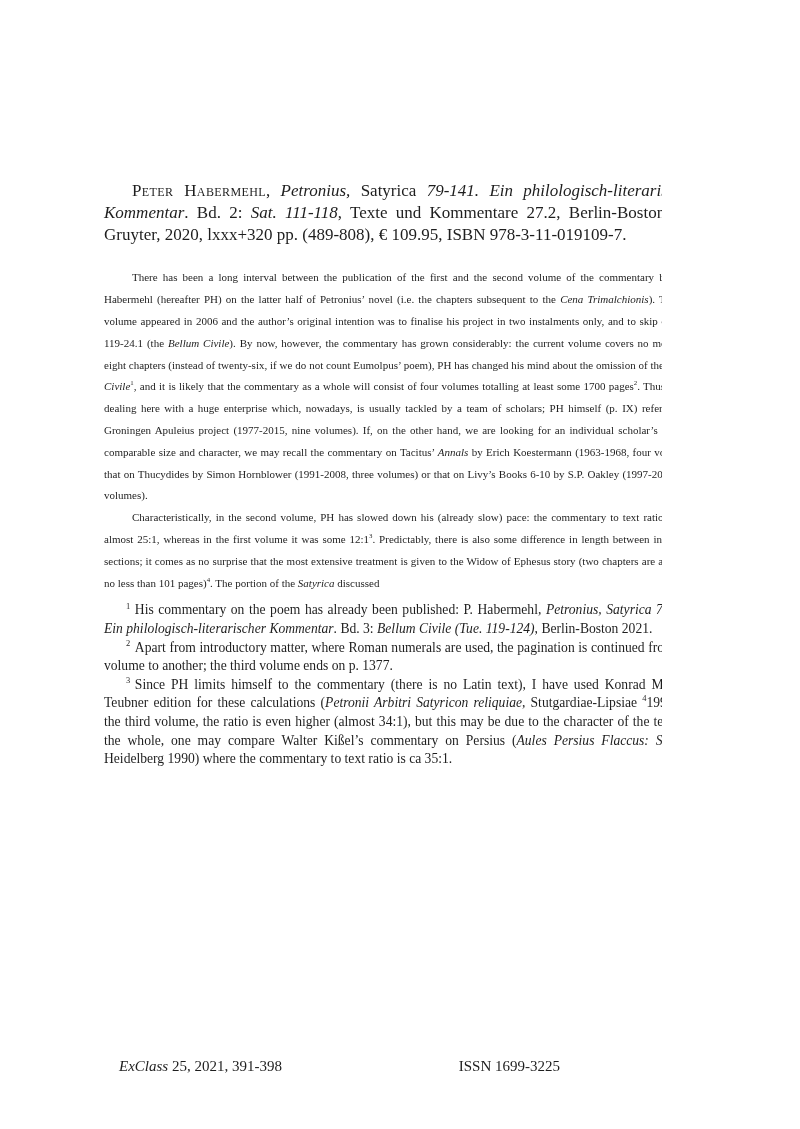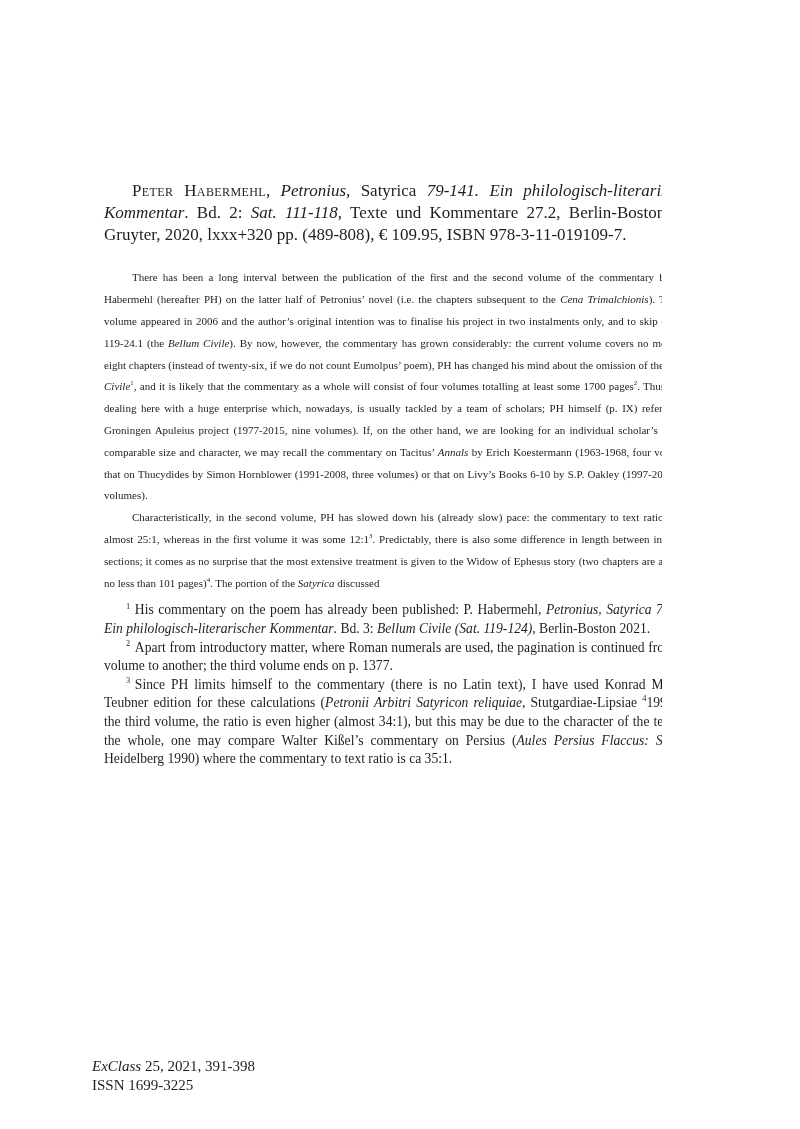--- a/index.html
+++ b/index.html
@@ -50,45 +50,44 @@
     line-height: 18.6px;
     text-align: justify;
     text-indent: 22px;
     margin: 0;
   }
   p.footnote .fn-marker {
     margin-right: 0.55em;
   }
   .page-footer {
     position: absolute;
-    left: 92px;
+    left: 119px;
     right: 102px;
     top: 1057px;
     display: flex;
     justify-content: space-between;
     font-size: 15px;
     line-height: 19px;
-    flex-direction: column;
   }
   em { font-style: italic; }
 </style>
 </head>
 <body>
 
 <div class="page">
   <div class="content">
 
     <p class="reference"><span class="sc">Peter Habermehl</span>, <em>Petronius,</em> Satyrica <em>79-141. Ein philologisch-literarischer Kommentar</em>. Bd. 2: <em>Sat. 111-118</em>, Texte und Kommentare 27.2, Berlin-Boston: De Gruyter, 2020, lxxx+320 pp. (489-808), € 109.95, ISBN 978-3-11-019109-7.</p>
 
     <p class="body-par">There has been a long interval between the publication of the first and the second volume of the commentary by Peter Habermehl (hereafter PH) on the latter half of Petronius’ novel (i.e. the chapters subsequent to the <em>Cena Trimalchionis</em>). The first volume appeared in 2006 and the author’s original intention was to finalise his project in two instalments only, and to skip chapters 119-24.1 (the <em>Bellum Civile</em>). By now, however, the commentary has grown considerably: the current volume covers no more than eight chapters (instead of twenty-six, if we do not count Eumolpus’ poem), PH has changed his mind about the omission of the <em>Bellum Civile</em><sup>1</sup>, and it is likely that the commentary as a whole will consist of four volumes totalling at least some 1700 pages<sup>2</sup>. Thus we are dealing here with a huge enterprise which, nowadays, is usually tackled by a team of scholars; PH himself (p. IX) refers to the Groningen Apuleius project (1977-2015, nine volumes). If, on the other hand, we are looking for an individual scholar’s work of comparable size and character, we may recall the commentary on Tacitus’ <em>Annals</em> by Erich Koestermann (1963-1968, four volumes), that on Thucydides by Simon Hornblower (1991-2008, three volumes) or that on Livy’s Books 6-10 by S.P. Oakley (1997-2005, four volumes).</p>
 
     <p class="body-par">Characteristically, in the second volume, PH has slowed down his (already slow) pace: the commentary to text ratio here is almost 25:1, whereas in the first volume it was some 12:1<sup>3</sup>. Predictably, there is also some difference in length between individual sections; it comes as no surprise that the most extensive treatment is given to the Widow of Ephesus story (two chapters are accorded no less than 101 pages)<sup>4</sup>. The portion of the <em>Satyrica</em> discussed</p>
 
     <div class="footnotes">
-      <p class="footnote"><sup class="fn-marker">1</sup><span>His commentary on the poem has already been published: P. Habermehl, <em>Petronius, Satyrica 79-141. Ein philologisch-literarischer Kommentar</em>. Bd. 3: <em>Bellum Civile (Sat. 119-124)</em>, Berlin-Boston 2021.</span></p>
+      <p class="footnote"><sup class="fn-marker">1</sup><span>His commentary on the poem has already been published: P. Habermehl, <em>Petronius, Satyrica 79-141. Ein philologisch-literarischer Kommentar</em>. Bd. 3: <em>Bellum Civile (Tue. 119-124)</em>, Berlin-Boston 2021.</span></p>
       <p class="footnote"><sup class="fn-marker">2</sup><span>Apart from introductory matter, where Roman numerals are used, the pagination is continued from one volume to another; the third volume ends on p. 1377.</span></p>
       <p class="footnote"><sup class="fn-marker">3</sup><span>Since PH limits himself to the commentary (there is no Latin text), I have used Konrad Müller’s Teubner edition for these calculations (<em>Petronii Arbitri Satyricon reliquiae</em>, Stutgardiae-Lipsiae <sup>4</sup>1995). In the third volume, the ratio is even higher (almost 34:1), but this may be due to the character of the text. On the whole, one may compare Walter Kißel’s commentary on Persius (<em>Aules Persius Flaccus: Satiren</em>, Heidelberg 1990) where the commentary to text ratio is ca 35:1.</span></p>
     </div>
   </div>
 
   <div class="page-footer">
     <span><em>ExClass</em> 25, 2021, 391-398</span>
     <span>ISSN 1699-3225</span>
   </div>
 </div>

